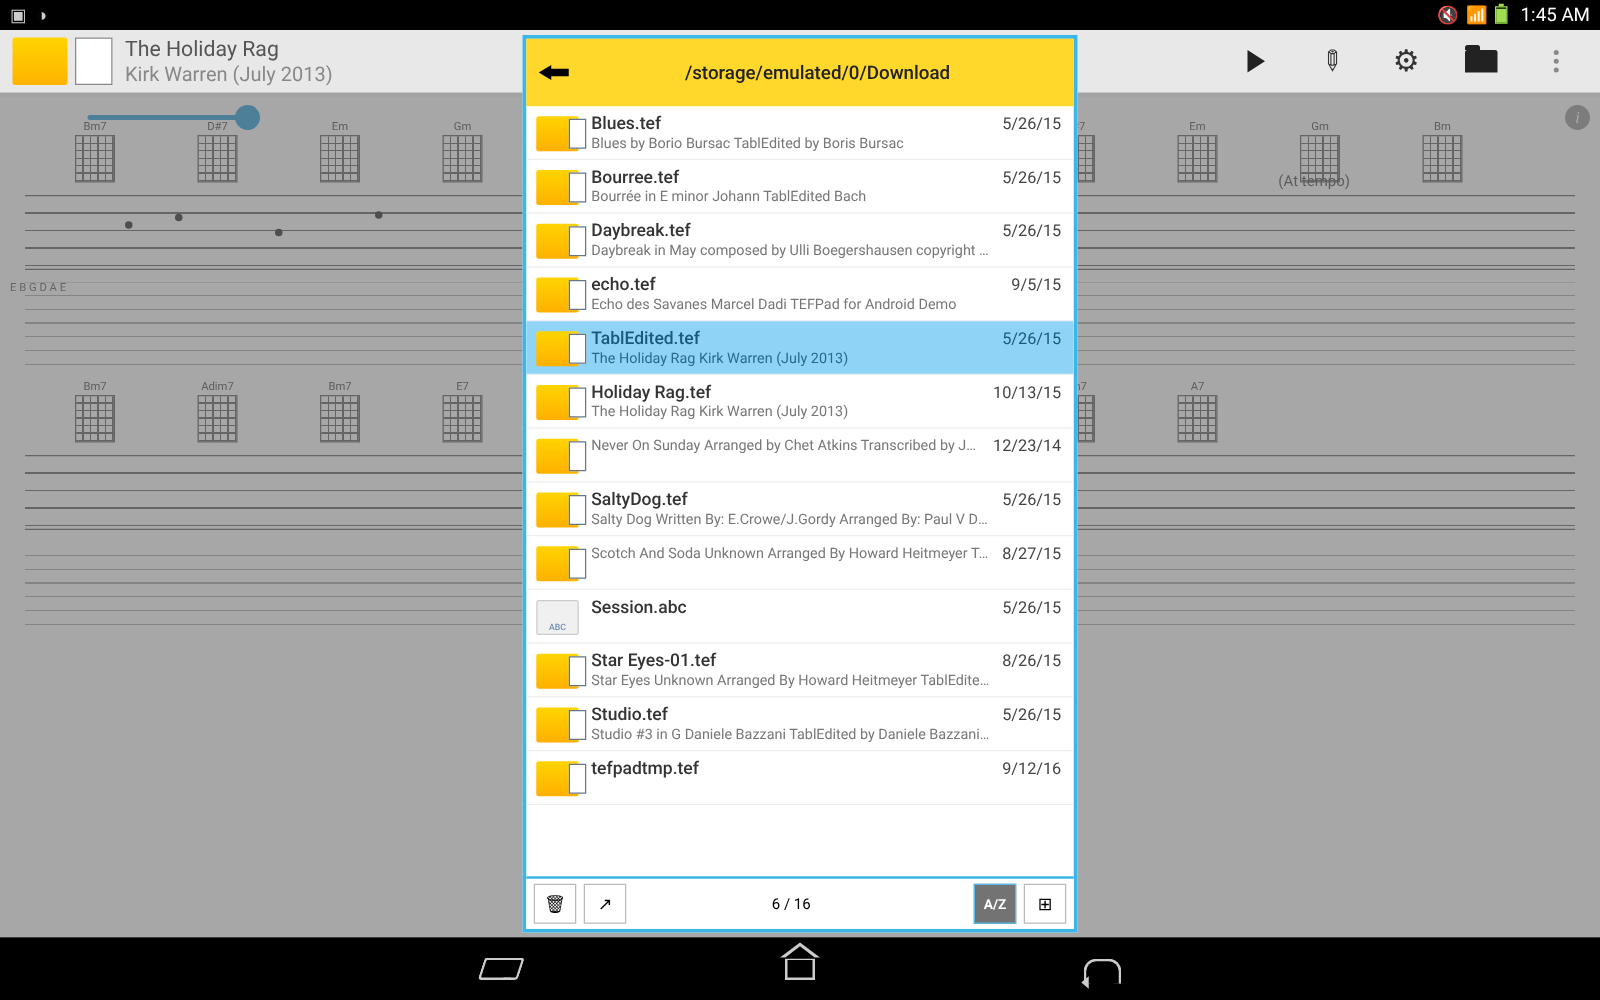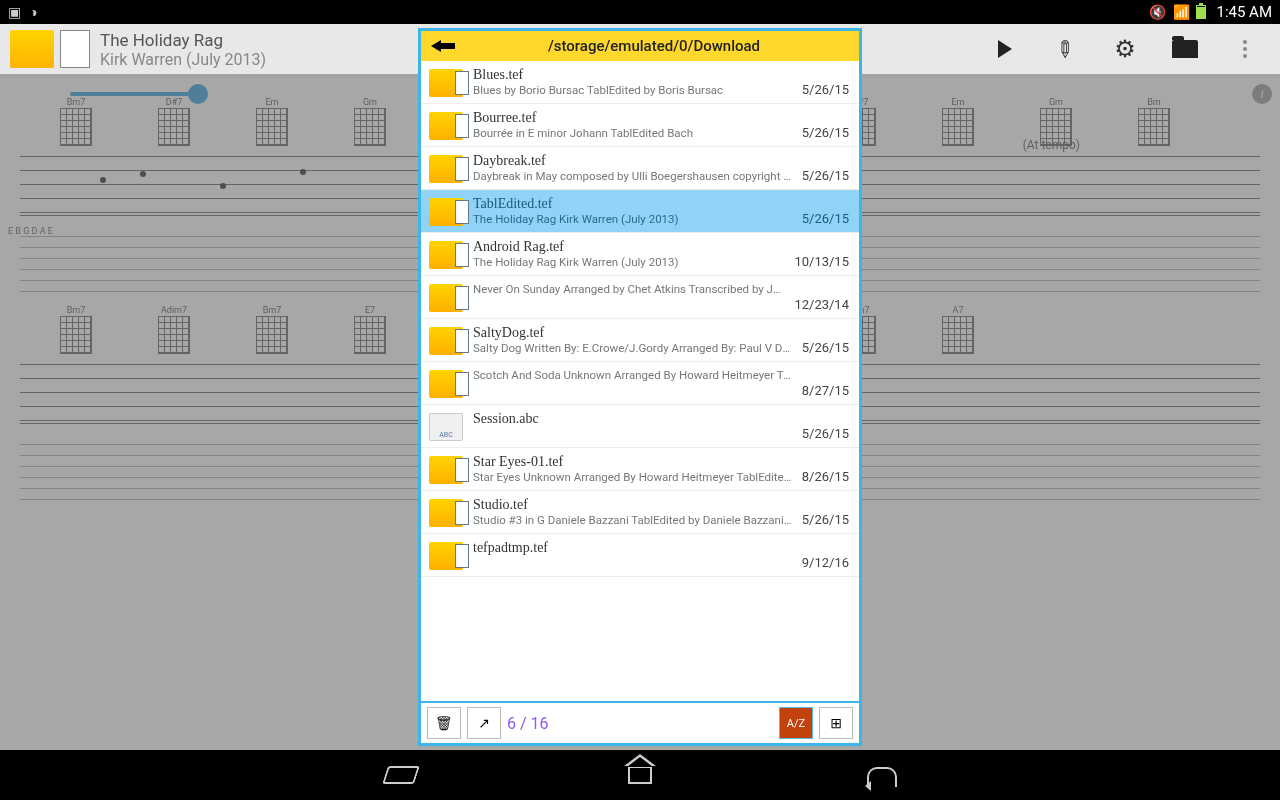--- a/index.html
+++ b/index.html
@@ -36,46 +36,46 @@
 .chord-box { width: 32px; height: 38px; border: 1px solid #666; background: repeating-linear-gradient(to bottom, transparent 0, transparent 5px, #666 5px, #666 6px), repeating-linear-gradient(to right, transparent 0, transparent 5px, #666 5px, #666 6px); position: relative; }
 .chord-box::before { content: attr(data-lbl); position: absolute; top:-12px; left:0; right:0; font-size:9px; color:#555; text-align:center; }
 .staff { height: 60px; border-top:1px solid #666; border-bottom:1px solid #666; background: repeating-linear-gradient(to bottom, transparent 0, transparent 13px, #666 13px, #666 14px); margin: 10px 0; position: relative; }
 .tab-staff { height: 70px; background: repeating-linear-gradient(to bottom, transparent 0, transparent 10px, #aaa 10px, #aaa 11px); margin: 4px 0 20px 0; position: relative; font-size: 9px; color:#555; }
 .tab-staff .strings { position:absolute; left:-12px; top:0; line-height:11px; font-size:9px; color:#666; }
 .info-circle { position:absolute; top:6px; right:8px; width:20px; height:20px; border-radius:50%; background:#999; color:#fff; font-size:13px; font-style:italic; text-align:center; line-height:20px; font-family: Georgia, serif; }
 
 .overlay { position: absolute; top: 78px; left: 0; right: 0; bottom: 50px; background: rgba(100,100,100,0.55); }
 
 .file-dialog { position: absolute; top: 28px; left: 418px; width: 444px; height: 718px; border: 3px solid #3cb5e8; background: #fff; display: flex; flex-direction: column; }
-.fd-header { height: 30px; background: #ffd82b; display: flex; align-items: center; padding: 0 10px; }
+.fd-header { height: 54px; background: #ffd82b; display: flex; align-items: center; padding: 0 10px; }
 .fd-back { width: 28px; height: 24px; position: relative; cursor: pointer; }
 .fd-back::before { content:''; position:absolute; top:6px; left:0; width:0; height:0; border-right:10px solid #000; border-top:6px solid transparent; border-bottom:6px solid transparent; }
 .fd-back::after { content:''; position:absolute; top:9px; left:8px; width:16px; height:6px; background:#000; }
 .fd-path { flex:1; text-align:center; font-size:15px; font-weight:500; color:#222; }
 
 .fd-list { flex: 1; overflow-y: auto; }
 .file-row { display: flex; align-items: flex-start; padding: 6px 10px 6px 8px; border-bottom: 1px solid #eee; gap: 10px; cursor: pointer; }
 .file-row.selected { background: #8fd4f6; }
 .file-icon { width: 34px; height: 28px; flex-shrink: 0; background: linear-gradient(#ffd400,#ffb000); border-radius: 2px; position: relative; margin-top: 2px; }
 .file-icon.abc { background: #f0f0f0; border: 1px solid #ccc; }
 .file-icon.abc::after { content:'ABC'; position:absolute; bottom:1px; left:0; right:0; text-align:center; font-size:7px; color:#57a; }
 .file-icon::before { content:''; position:absolute; right:-6px; top:2px; width:12px; height:22px; background:#fff; border:1px solid #678; }
 .file-icon.abc::before { display:none; }
 .file-text { flex:1; min-width: 0; }
-.file-name { font-size: 14px; font-weight: 500; color: #333; font-family: Liberation Serif, serif; }
+.file-name { font-size: 14px; font-weight: 500; color: #333; }
 .file-row.selected .file-name { color: #1a5880; }
 .file-desc { font-size: 11.5px; color: #777; white-space: nowrap; overflow: hidden; text-overflow: ellipsis; }
 .file-row.selected .file-desc { color: #2a6a90; }
-.file-date { font-size: 13px; color: #444; white-space: nowrap; margin-top: 15px; }
+.file-date { font-size: 13px; color: #444; white-space: nowrap; margin-top: 1px; }
 .file-row.selected .file-date { color: #1a5880; }
 
 .fd-footer { height: 42px; border-top: 2px solid #3cb5e8; display: flex; align-items: center; padding: 0 6px; gap: 6px; background:#fff; }
 .fd-btn { width: 34px; height: 32px; border: 1px solid #bbb; display: flex; align-items: center; justify-content: center; font-size: 14px; cursor: pointer; background:#fff; }
-.fd-btn.sort { background:#c2410c; color:#fff; border-color:#55b9ea; font-size:11px; font-weight:normal;margin-left:14px; }
-.fd-counter { flex:1; font-size:16px; color:#8b5cf6; }
+.fd-btn.sort { background:#737373; color:#fff; border-color:#55b9ea; font-size:11px; font-weight:bold;margin-left:14px; }
+.fd-counter { flex:1; text-align:center; font-size:12px; color:#000000; }
 
 .nav-bar { position: absolute; bottom: 0; left: 0; right: 0; height: 50px; background: #000; display: flex; align-items: center; justify-content: center; gap: 200px; }
 .nav-btn { width: 42px; height: 34px; display: flex; align-items: center; justify-content: center; cursor: pointer; }
 .nav-back-shape { width: 26px; height: 18px; border: 2px solid #ccc; border-radius: 3px 0 0 3px; transform: skewX(-18deg); border-right:none; position:relative; }
 .nav-back-shape::after{ content:''; position:absolute; right:-6px; top:-2px; bottom:-2px; width:10px; border:2px solid #ccc; border-left:none; border-radius:0 3px 3px 0; }
 .nav-home-shape { width: 24px; height: 18px; border: 2px solid #ccc; position: relative; }
 .nav-home-shape::before { content:''; position:absolute; top:-14px; left:-6px; width:0; height:0; border-left:16px solid transparent; border-right:16px solid transparent; border-bottom:12px solid #ccc; }
 .nav-home-shape::after { content:''; position:absolute; top:-11px; left:-3px; width:0; height:0; border-left:13px solid transparent; border-right:13px solid transparent; border-bottom:10px solid #000; }
 .nav-recent-shape { width: 30px; height: 20px; border: 2px solid #ccc; border-top:none; border-radius: 0 0 10px 10px; position:relative; transform: rotate(180deg) translateY(-2px); }
 .nav-recent-shape::before { content:''; position:absolute; right:-4px; top:-4px; width:0; height:0; border-left:6px solid #ccc; border-top:5px solid transparent; border-bottom:5px solid transparent; }
@@ -197,32 +197,40 @@
         <div class="file-date">5/26/15</div>
       </div>
       <div class="file-row">
         <div class="file-icon"></div>
         <div class="file-text">
           <div class="file-name">Daybreak.tef</div>
           <div class="file-desc">Daybreak in May composed by Ulli Boegershausen copyright Laik...</div>
         </div>
         <div class="file-date">5/26/15</div>
       </div>
+      <div class="file-row">
+        <div class="file-icon"></div>
+        <div class="file-text">
+          <div class="file-name">echo.tef</div>
+          <div class="file-desc">Echo des Savanes Marcel Dadi TEFPad for Android Demo</div>
+        </div>
+        <div class="file-date">9/5/15</div>
+      </div>
       <div class="file-row selected">
         <div class="file-icon"></div>
         <div class="file-text">
           <div class="file-name">TablEdited.tef</div>
           <div class="file-desc">The Holiday Rag Kirk Warren (July 2013)</div>
         </div>
         <div class="file-date">5/26/15</div>
       </div>
       <div class="file-row">
         <div class="file-icon"></div>
         <div class="file-text">
-          <div class="file-name">Android Rag.tef</div>
+          <div class="file-name">Holiday Rag.tef</div>
           <div class="file-desc">The Holiday Rag Kirk Warren (July 2013)</div>
         </div>
         <div class="file-date">10/13/15</div>
       </div>
       <div class="file-row">
         <div class="file-icon"></div>
         <div class="file-text">
           <div class="file-desc">Never On Sunday Arranged by Chet Atkins   Transcribed by Jack...</div>
         </div>
         <div class="file-date">12/23/14</div>

